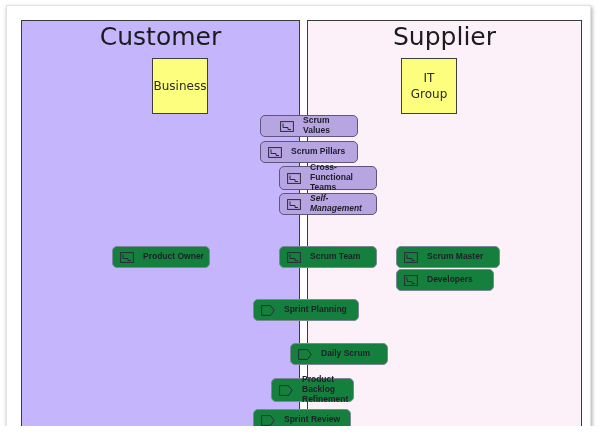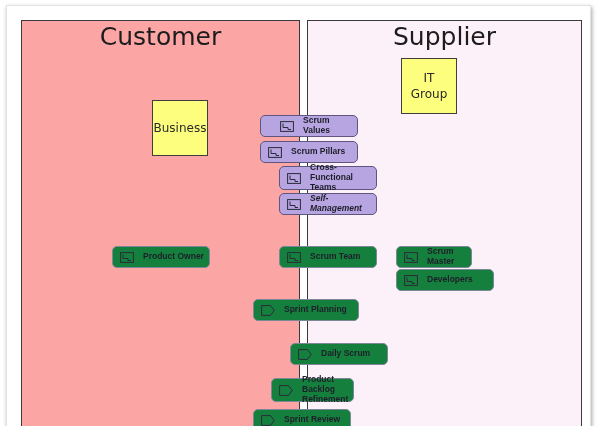--- a/index.html
+++ b/index.html
@@ -8,21 +8,21 @@
     font-family:"Liberation Sans", sans-serif;
   }
   .frame {
     position:absolute; left:6px; top:5px; width:583px; height:427px;
     background:#ffffff; border:1px solid #e2e2e2;
     box-shadow: 1px 2px 4px rgba(0,0,0,0.35);
   }
   .lane {
     position:absolute; top:20px; height:420px; border:1.5px solid #3a3a3a; box-sizing:border-box;
   }
-  .lane.customer { left:21px; width:279px; background:#fca5a5; }
+  .lane.customer { left:21px; width:279px; background:#c4b5fd; }
   .lane.supplier { left:307px; width:275px; background:#fdf1f9; }
   .lane-title {
     position:absolute; top:1px; left:0; right:0; text-align:center;
     font-size:25px; color:#1c1c1c; font-family:"DejaVu Sans", sans-serif; font-weight:normal;
   }
   .clip {
     position:absolute; left:0; top:0; width:600px; height:426px; overflow:hidden;
   }
   .sticky {
     position:absolute; background:#fdfd7e; border:1.5px solid #3f3f3f; box-sizing:border-box;
@@ -48,21 +48,21 @@
 <div class="frame"></div>
 
 <div class="clip">
   <div class="lane customer">
     <div class="lane-title">Customer</div>
   </div>
   <div class="lane supplier">
     <div class="lane-title">Supplier</div>
   </div>
 
-  <div class="sticky" style="left:152px;top:58px;width:56px;height:56px;margin-top:42px;">
+  <div class="sticky" style="left:152px;top:58px;width:56px;height:56px;">
     <span style="white-space:pre-line">Business</span>
   </div>
   <div class="sticky" style="left:401px;top:58px;width:56px;height:56px;">
     <span style="white-space:pre-line">IT
 Group</span>
   </div>
 
   <div class="node purple" style="left:260px;top:115px;width:98px;padding-left:12px;">
     <svg class="icon" viewBox="0 0 14 11">
         <rect x="0.6" y="0.6" width="12.8" height="9.8" fill="none" stroke="#2a2a3a" stroke-width="1"></rect>
@@ -100,21 +100,21 @@
       </svg>
     <span class="label">Product Owner</span>
   </div>
   <div class="node blue" style="left:279px;top:246px;width:98px;">
     <svg class="icon" viewBox="0 0 14 11">
         <rect x="0.6" y="0.6" width="12.8" height="9.8" fill="none" stroke="#2a2a3a" stroke-width="1"></rect>
         <path d="M3 2.5 V6.5 H8 V8.5 H11" fill="none" stroke="#2a2a3a" stroke-width="1"></path>
       </svg>
     <span class="label">Scrum Team</span>
   </div>
-  <div class="node blue" style="left:396px;top:246px;width:76px;">
+  <div class="node blue" style="left:396px;top:246px;width:104px;">
     <svg class="icon" viewBox="0 0 14 11">
         <rect x="0.6" y="0.6" width="12.8" height="9.8" fill="none" stroke="#2a2a3a" stroke-width="1"></rect>
         <path d="M3 2.5 V6.5 H8 V8.5 H11" fill="none" stroke="#2a2a3a" stroke-width="1"></path>
       </svg>
     <span class="label">Scrum Master</span>
   </div>
   <div class="node blue" style="left:396px;top:269px;width:98px;">
     <svg class="icon" viewBox="0 0 14 11">
         <rect x="0.6" y="0.6" width="12.8" height="9.8" fill="none" stroke="#2a2a3a" stroke-width="1"></rect>
         <path d="M3 2.5 V6.5 H8 V8.5 H11" fill="none" stroke="#2a2a3a" stroke-width="1"></path>

